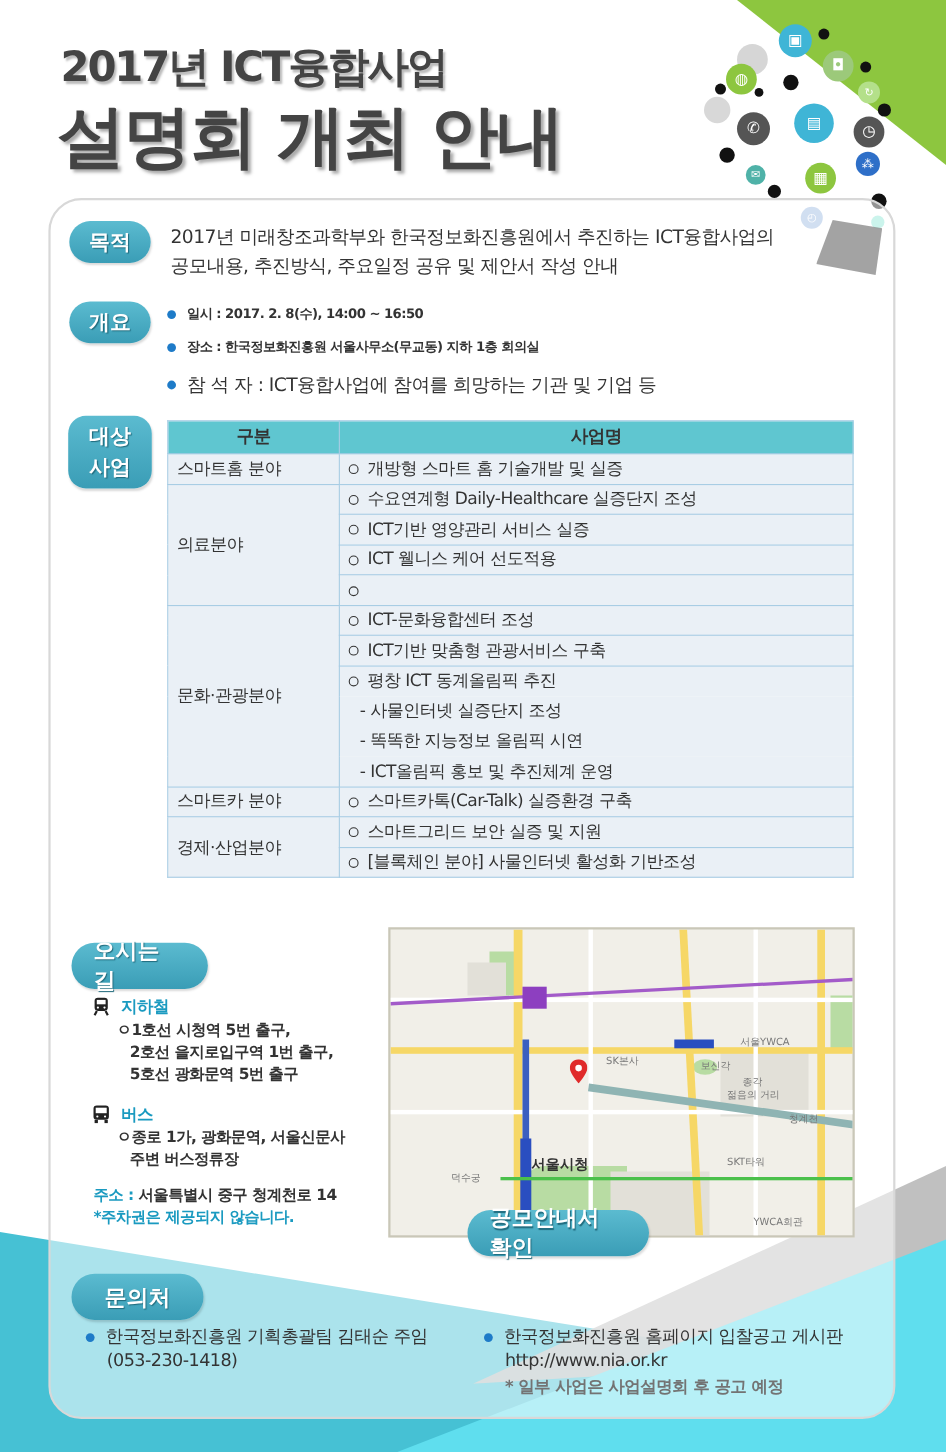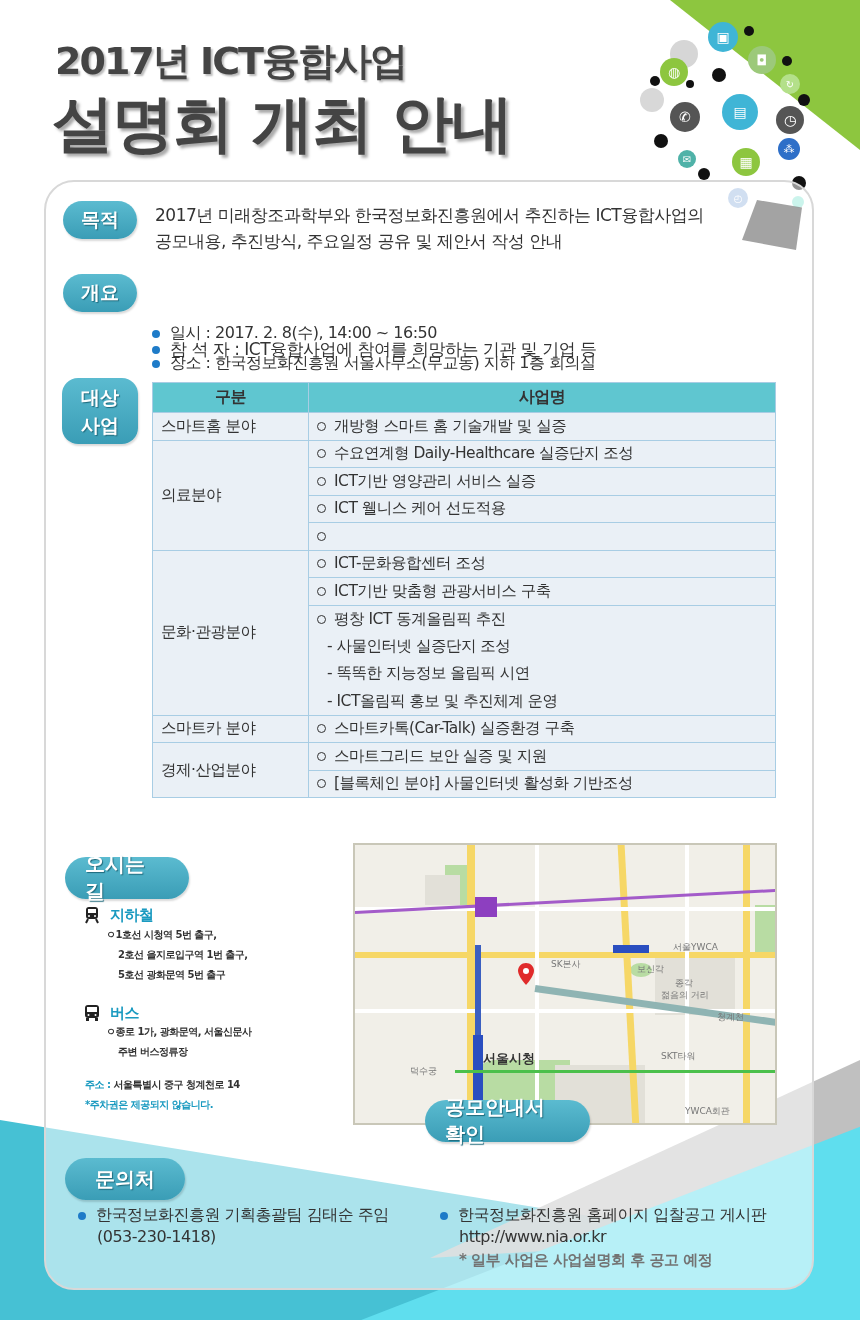--- a/index.html
+++ b/index.html
@@ -60,21 +60,21 @@
     color: #fff; font-weight: bold;
     border-radius: 22px;
     display: flex; align-items: center; justify-content: center;
     text-shadow: 1px 1px 1px #1f6a7c;
     box-shadow: 1px 2px 2px rgba(0,0,0,.15);
   }
   .pill.sm { width: 74px; height: 38px; font-size: 19px; }
   .pill.tall { width: 76px; height: 66px; font-size: 19px; line-height: 28px; flex-direction: column; border-radius: 16px; }
   .pill.lg { height: 42px; font-size: 20px; padding: 0 20px; }
   .text-line { position: absolute; font-size: 17px; color: #333; letter-spacing: -0.5px; white-space: nowrap; }
-  .text-line.bold { font-weight: normal; font-size: 16px; margin-top: 46px; }
+  .text-line.bold { font-weight: bold; font-size: 12px; }
   .bullet {
     display: inline-block; width: 8px; height: 8px; border-radius: 50%;
     background: #1e7bc8; margin-right: 10px; vertical-align: middle;
   }
   
   table.biz {
     position: absolute; left: 152px; top: 382px; width: 624px;
     border-collapse: collapse; font-size: 15.5px; color: #333; letter-spacing: -0.5px;
   }
   table.biz th {
@@ -84,21 +84,21 @@
   table.biz td {
     background: #eaf0f6; border: 1px solid #a8cde4; height: 27.5px;
     padding: 0 8px;
   }
   table.biz td.cat { width: 156px; }
   table.biz td.sub { border-top: none; border-bottom: none; padding-left: 18px; }
   table.biz td.subfirst { border-bottom: none; }
   table.biz td.sublast { border-top: none; padding-left: 18px; }
   .circ { display:inline-block; width: 9px; height: 9px; border: 1.5px solid #333; border-radius: 50%; margin-right: 8px; vertical-align: middle; }
   
-  .dir { position: absolute; font-size: 10px; font-weight: bold; color: #333; letter-spacing: -0.5px; white-space: nowrap; }
+  .dir { position: absolute; font-size: 14px; font-weight: bold; color: #333; letter-spacing: -0.5px; white-space: nowrap; }
   .dir.head { color: #1a9ac0; font-size: 15px; }
   .dir.addr { color: #1a9ac0; }
   .dir.addr span.k { color: #1a9ac0; }
   .dir.addr span.v { color: #333; }
   .trans-icon { position: absolute; width: 16px; height: 18px; }
   
   .map {
     position: absolute; left: 353px; top: 843px; width: 424px; height: 282px;
     background: #f1efe8; border: 2px solid #c9c7b8; overflow: hidden;
   }

